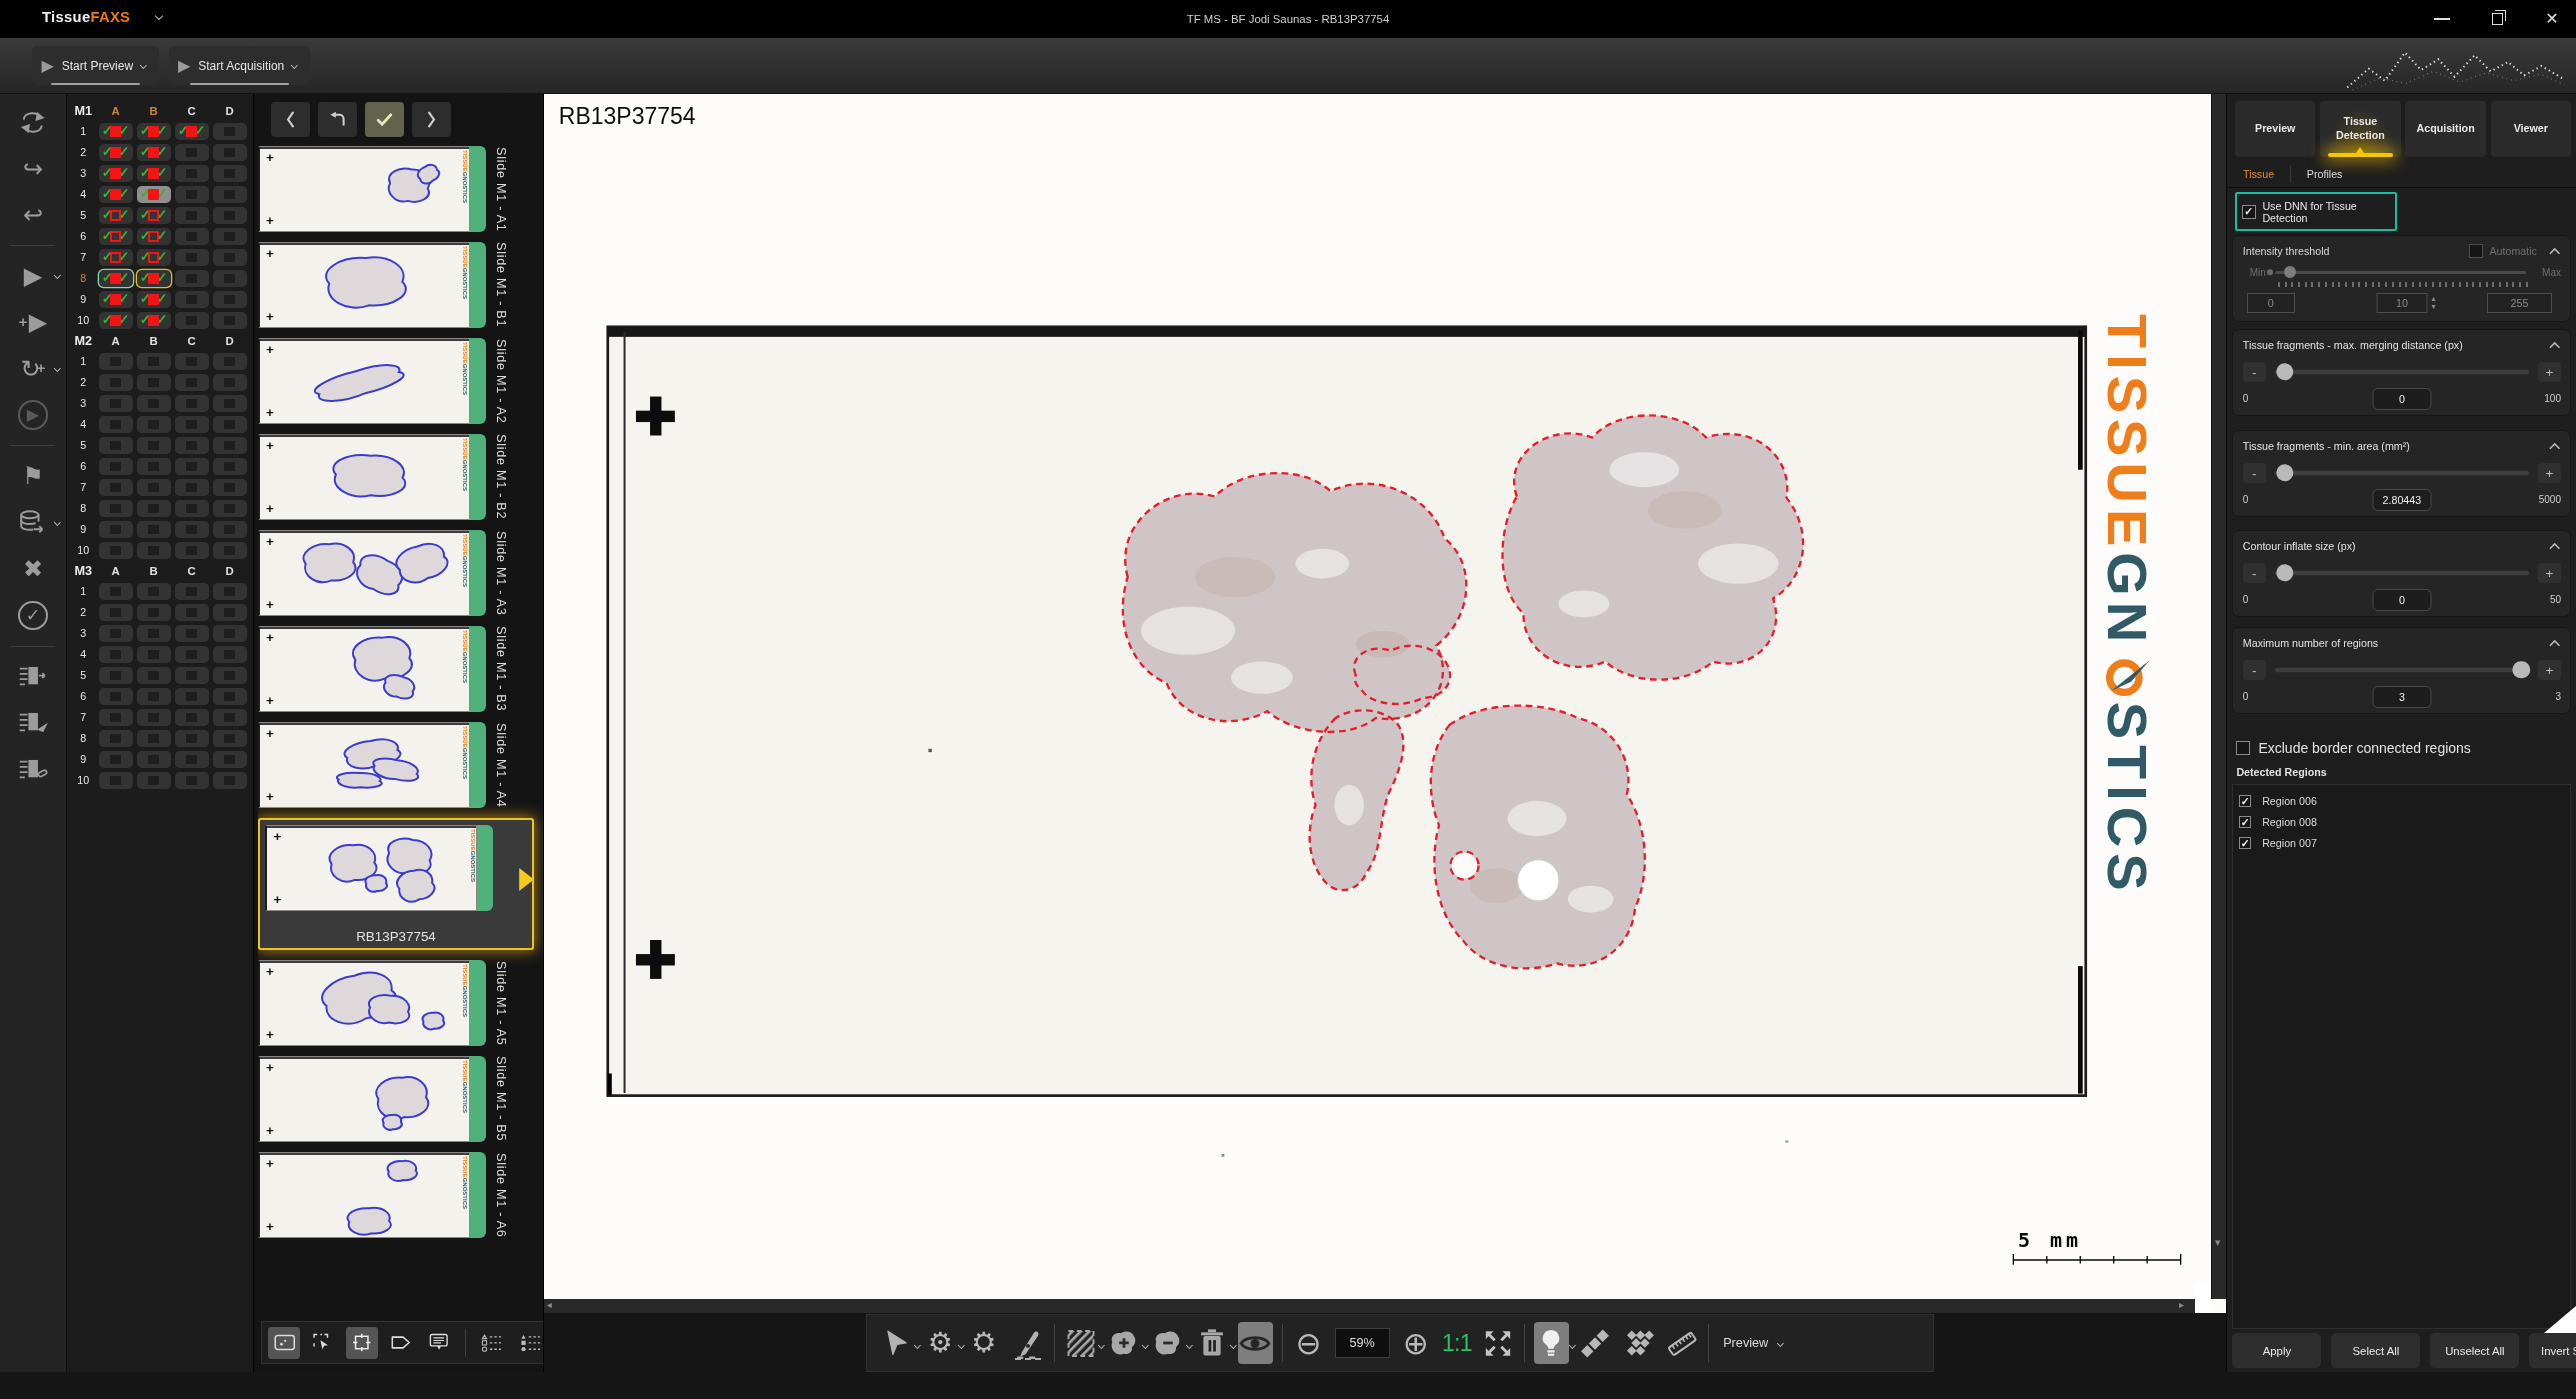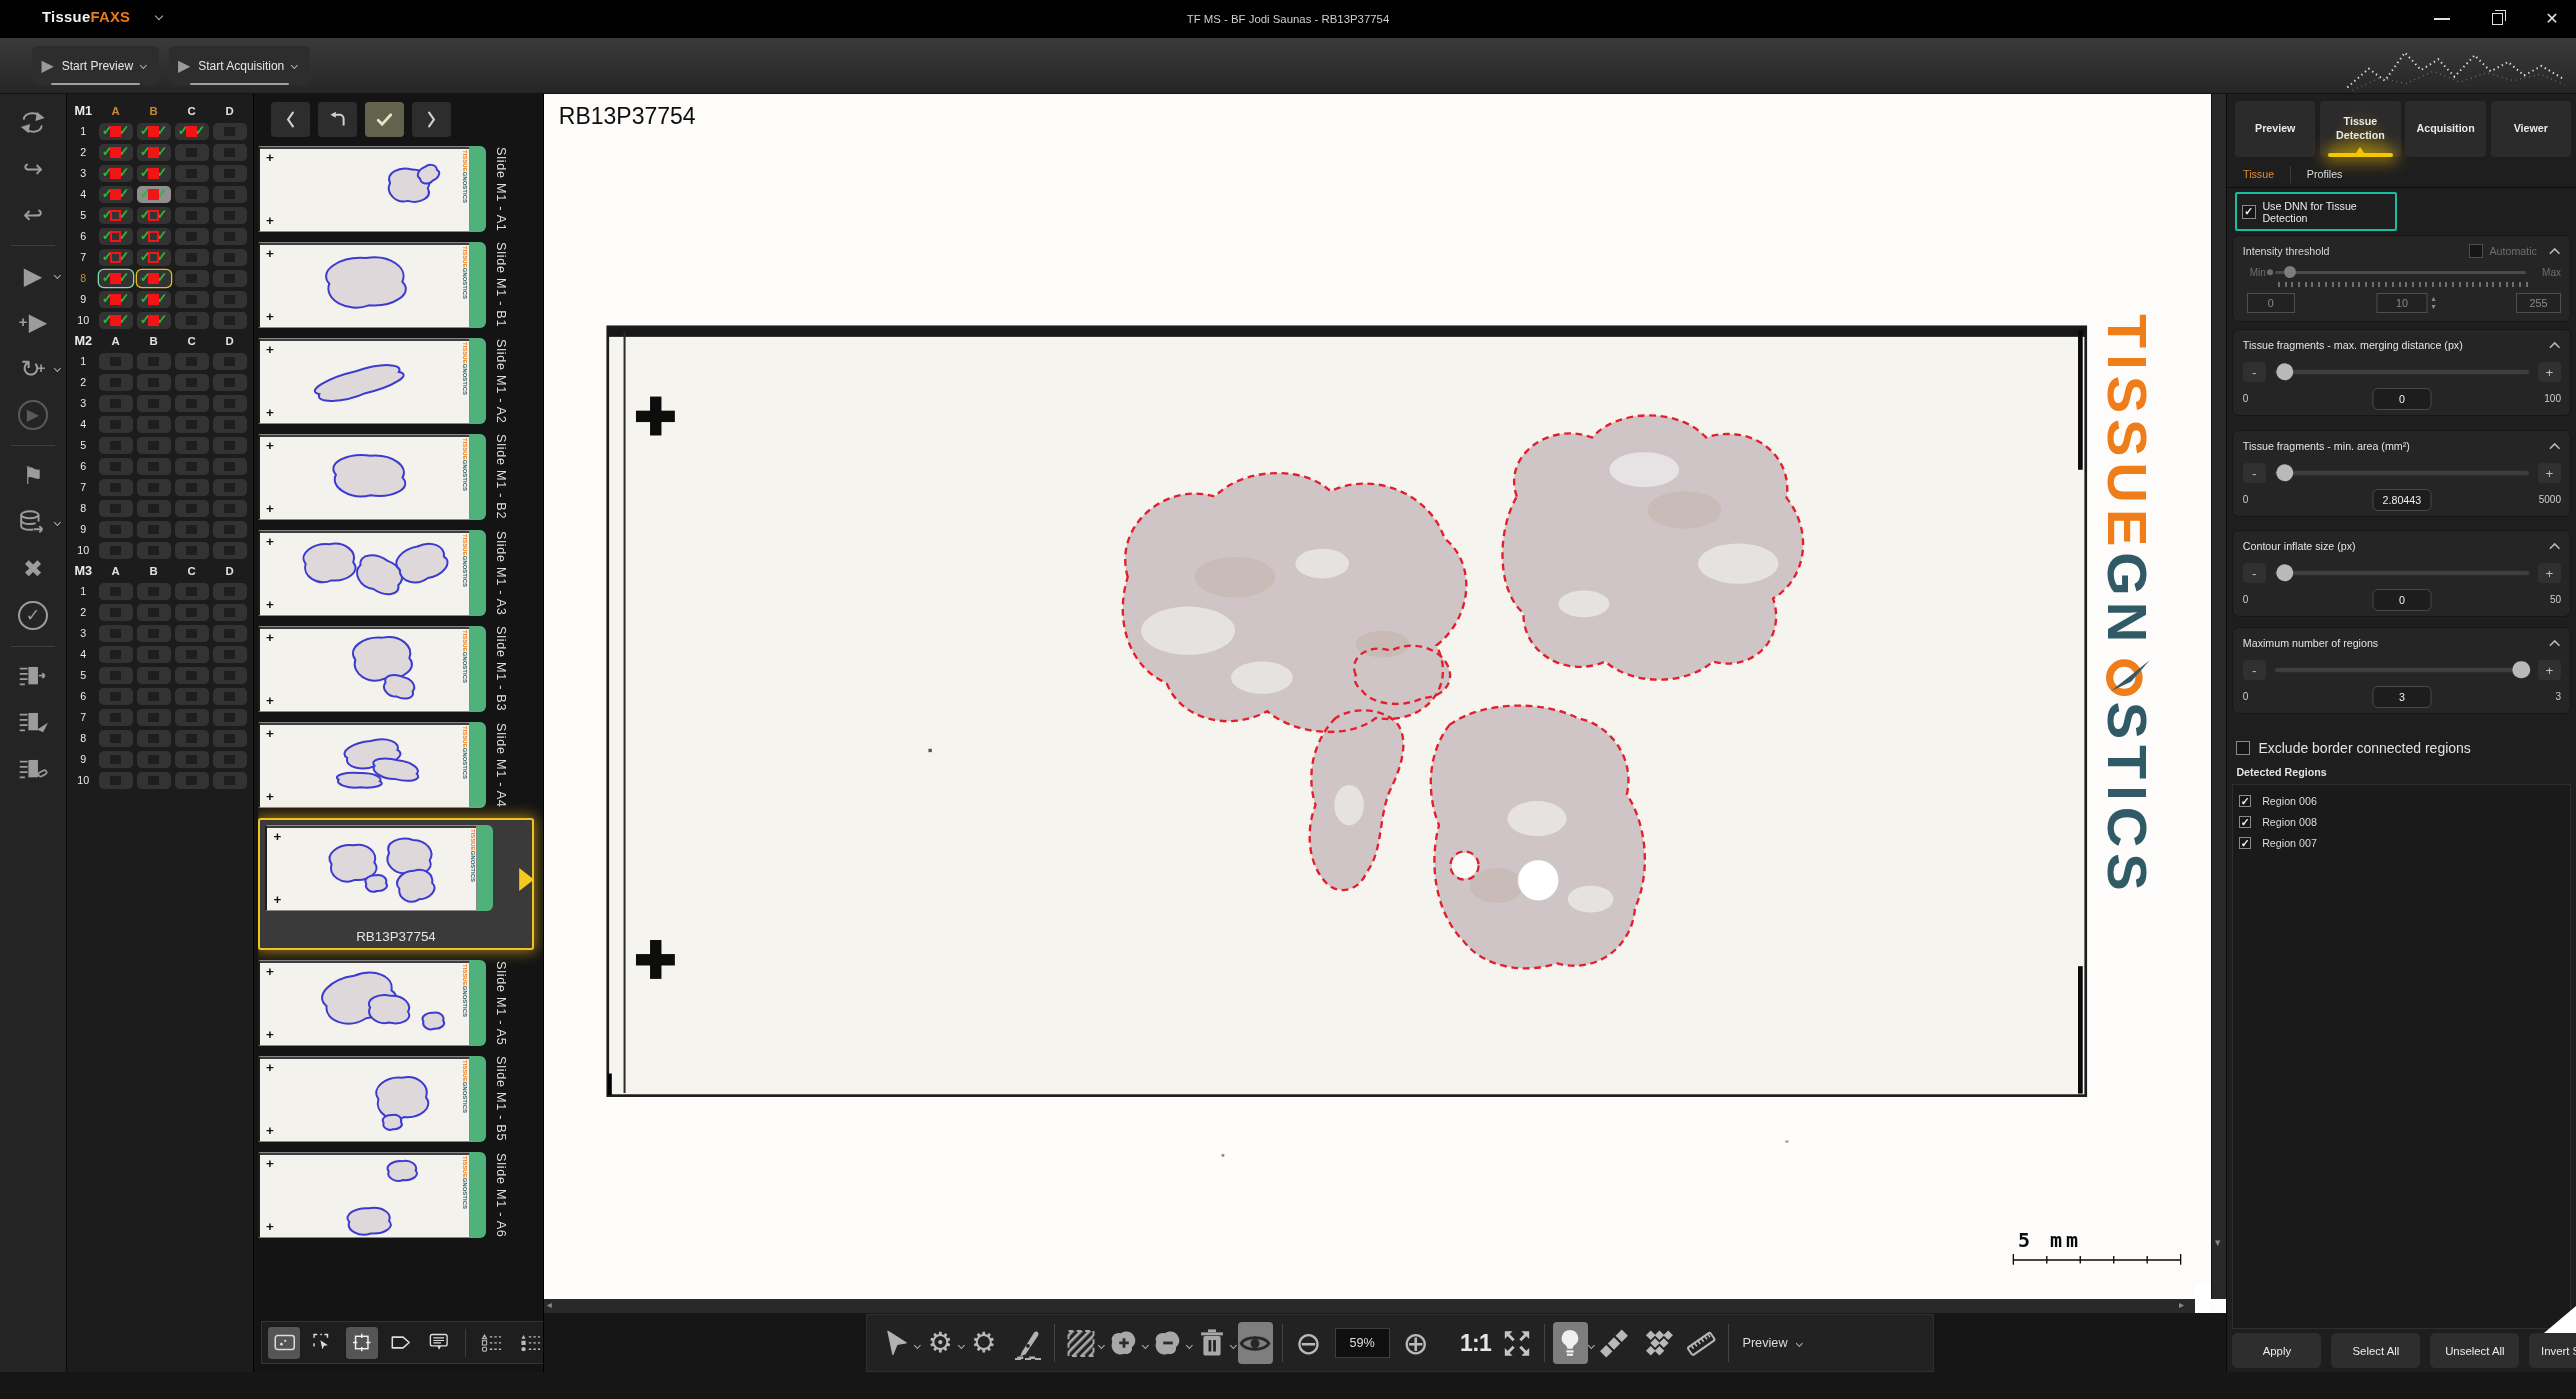--- a/index.html
+++ b/index.html
@@ -118,21 +118,21 @@
   #btoolbar { position:absolute; left:866px; top:1314px; width:1068px; height:58px; background:#222222;
     border:0.7px solid #2f2f2f; display:flex; align-items:center; gap:8.7px; padding:0 12px; z-index:10; }
   .bt-item { position:relative; min-width:35px; height:42px; border-radius:4px; display:flex; align-items:center; justify-content:center; }
   .bt-item.active { background:#7e7e7e; }
   .bt-item .bchev { position:absolute; right:-6px; bottom:16px; }
   .bt-item .gl { font-size:28px; color:#b9b9b9; line-height:1; }
   .bt-div { width:0.7px; height:38px; background:#454545; flex:0 0 auto; }
   .bsvg { width:32px; height:31px; }
   .zoombox { width:55px; height:29.5px; background:#0f0f0f; border:0.7px solid #3d3d3d; color:#dcdcdc;
     font-size:12.7px; display:flex; align-items:center; justify-content:center; }
-  .bt-text { font-weight:bold; font-size:23px; color:#e5e5e5; letter-spacing:-0.7px;margin-left:18px; }
+  .bt-text { font-weight:normal; font-size:23px; color:#22c55e; letter-spacing:-0.7px; }
   .bt-drop { display:flex; align-items:center; gap:9.4px; color:#dcdcdc; font-size:12.7px; padding:0 5.4px; }
   .gearwrap { position:relative; }
   .gearwrap .gx { position:absolute; left:50%; top:50%; transform:translate(-50%,-54%); color:#222; font-size:11.4px; font-weight:bold; }
   .penunder { position:absolute; left:5.4px; bottom:4px; width:25.5px; border-bottom:2px dashed #b0b0b0; }
 
   
   #rightpanel { position:absolute; left:2226px; top:94px; width:350px; height:1278px; background:#1e1e1e;
     border-left:1.3px solid #090909; overflow:hidden; z-index:15; }
   #rtabs { position:absolute; left:8px; top:6.7px; width:336px; display:flex; gap:4.7px; height:56px; }
   .rtab { flex:1; background:#2b2b2b; border-radius:4px; display:flex; align-items:center; justify-content:center;
@@ -180,21 +180,21 @@
   .dis-track { position:relative; flex:1; height:3.4px; background:#4a4a4a; border-radius:2px; }
   .dis-handle { position:absolute; top:50%; width:12px; height:12px; border-radius:50%; background:#7d7d7d; transform:translate(-50%,-50%); }
   .dis-knob { position:absolute; left:-8px; top:50%; width:5.4px; height:5.4px; border-radius:50%; background:#6a6a6a; transform:translateY(-50%); }
   #int-ticks { height:4.7px; margin:4.7px 29.5px 0 35px;
     background:repeating-linear-gradient(90deg,#6e6e6e 0 2px,transparent 2px 6.7px); }
   #int-vals { display:flex; align-items:center; margin-top:5.4px; position:relative; height:21.5px; }
   .int-box { height:20px; background:#222; border:0.7px solid #4e4e4e; color:#8a8a8a; font-size:10.7px;
     display:flex; align-items:center; justify-content:center; }
   .int-box.lo { width:48px; margin-left:4px; }
   .int-box.mid { position:absolute; left:50%; transform:translateX(-50%); width:51px; }
-  .int-box.hi { width:45px; margin-left:auto; margin-right:0; }
+  .int-box.hi { width:65px; margin-left:auto; margin-right:9px; }
   .spin { position:absolute; left:calc(50% + 29.5px); display:flex; flex-direction:column; gap:1.3px; color:#8a8a8a; font-size:8px; line-height:.8; }
 
   #exclude { position:absolute; left:9.4px; top:646px; display:flex; align-items:center; gap:8px; }
   #exclude .ex-label { color:#e3e3e3; font-size:14px; }
   #detected-title { position:absolute; left:9.4px; top:672px; color:#e3e3e3; font-size:10.7px; font-weight:bold; }
   #drlist { position:absolute; left:5.4px; top:690px; width:339px; height:545px; background:#1a1a1a; border:0.7px solid #2e2e2e; padding:5.4px 0 0 5.4px; }
   .dr-row { display:flex; align-items:center; gap:10.7px; height:21px; }
   .dr-row .checkbox { width:12.7px; height:12.7px; }
   .dr-label { color:#dcdcdc; font-size:10.7px; }
 

